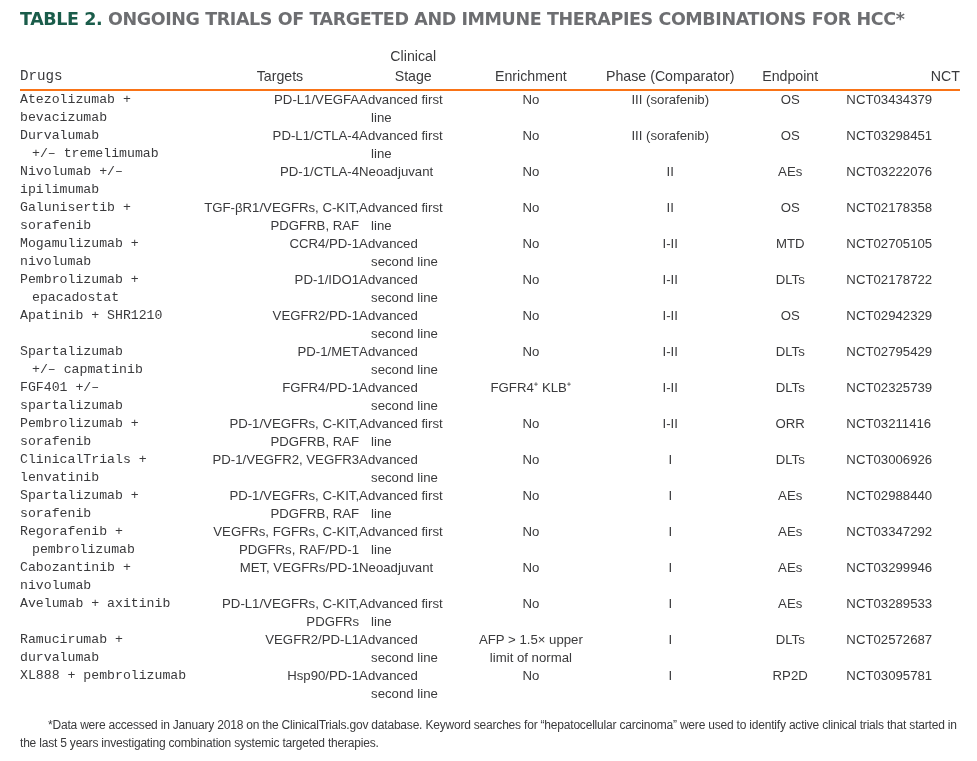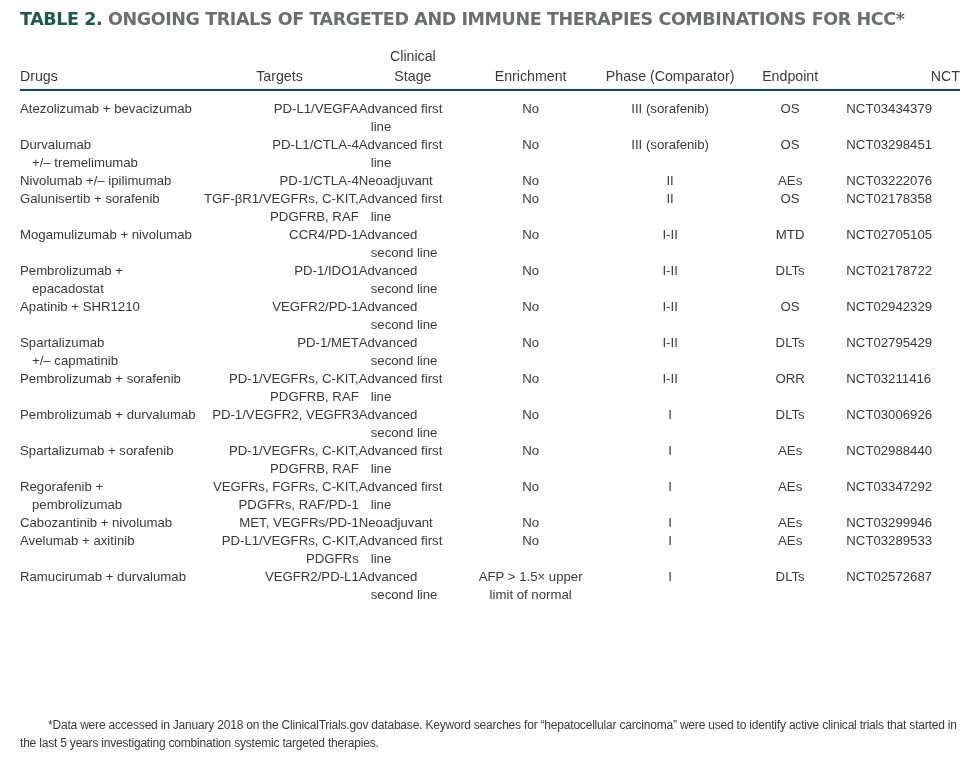--- a/index.html
+++ b/index.html
@@ -13,25 +13,25 @@
     letter-spacing: -0.4px; white-space: nowrap;
   }
   .title .num { color: #1a5c4a; }
   .title .txt { color: #6d6e71; }
   table {
     position: absolute; left: 20px; top: 46px; width: 940px;
     border-collapse: collapse; font-size: 13.2px; line-height: 18px;
   }
   thead th {
     font-weight: normal; font-size: 14.2px; line-height: 20px; vertical-align: bottom;
-    padding: 0 0 3px 0; border-bottom: 2px solid #0c4a6e; color: #3a3a3c;
+    padding: 0 0 3px 0; border-bottom: 2px solid #f97316; color: #3a3a3c;
   }
   tbody td { vertical-align: top; padding: 0; color: #3a3a3c; }
-  tbody tr:first-child td { padding-top: 9px; }
-  .c-drugs { width: 180px; text-align: left; }
+  tbody tr:first-child td { padding-top: 0; }
+  .c-drugs { width: 180px; text-align: left; font-family: Liberation Mono, monospace; }
   .c-targets { width: 160px; text-align: right; }
   .c-stage { width: 110px; text-align: left; }
   .c-enrich { width: 130px; text-align: center; }
   .c-phase { width: 155px; text-align: center; }
   .c-end { width: 90px; text-align: center; }
   .c-nct { width: 115px; text-align: left; }
   th.c-targets { text-align: center; }
   th.c-stage { text-align: center; }
   th.c-nct { text-align: right; }
   td.c-drugs { padding-right: 4px; }
@@ -212,40 +212,58 @@
         </td>
         <td class="c-enrich">
           <span class="l1">No</span>
         </td>
         <td class="c-phase">I-II</td>
         <td class="c-end">DLTs</td>
         <td class="c-nct">NCT02795429</td>
       </tr>
       <tr>
         <td class="c-drugs">
+          <span class="l1">FGF401 +/– spartalizumab</span>
+        </td>
+        <td class="c-targets">
+          <span class="l1">FGFR4/PD-1</span>
+        </td>
+        <td class="c-stage">
+          <span class="l1">Advanced</span>
+          <span class="l2">second line</span>
+        </td>
+        <td class="c-enrich">
+          <span class="l1">FGFR4⁺ KLB⁺</span>
+        </td>
+        <td class="c-phase">I-II</td>
+        <td class="c-end">DLTs</td>
+        <td class="c-nct">NCT02325739</td>
+      </tr>
+      <tr>
+        <td class="c-drugs">
           <span class="l1">Pembrolizumab + sorafenib</span>
         </td>
         <td class="c-targets">
           <span class="l1">PD-1/VEGFRs, C-KIT,</span>
           <span class="l2">PDGFRB, RAF</span>
         </td>
         <td class="c-stage">
           <span class="l1">Advanced first</span>
           <span class="l2">line</span>
         </td>
         <td class="c-enrich">
           <span class="l1">No</span>
         </td>
         <td class="c-phase">I-II</td>
         <td class="c-end">ORR</td>
         <td class="c-nct">NCT03211416</td>
       </tr>
       <tr>
         <td class="c-drugs">
-          <span class="l1">Pembrolizumab + durvalumab</span>
+          <span class="l1">ClinicalTrials + lenvatinib</span>
         </td>
         <td class="c-targets">
           <span class="l1">PD-1/VEGFR2, VEGFR3</span>
         </td>
         <td class="c-stage">
           <span class="l1">Advanced</span>
           <span class="l2">second line</span>
         </td>
         <td class="c-enrich">
           <span class="l1">No</span>
@@ -340,17 +358,35 @@
           <span class="l1">Advanced</span>
           <span class="l2">second line</span>
         </td>
         <td class="c-enrich">
           <span class="l1">AFP &gt; 1.5× upper</span>
           <span class="l2e">limit of normal</span>
         </td>
         <td class="c-phase">I</td>
         <td class="c-end">DLTs</td>
         <td class="c-nct">NCT02572687</td>
+      </tr>
+      <tr>
+        <td class="c-drugs">
+          <span class="l1">XL888 + pembrolizumab</span>
+        </td>
+        <td class="c-targets">
+          <span class="l1">Hsp90/PD-1</span>
+        </td>
+        <td class="c-stage">
+          <span class="l1">Advanced</span>
+          <span class="l2">second line</span>
+        </td>
+        <td class="c-enrich">
+          <span class="l1">No</span>
+        </td>
+        <td class="c-phase">I</td>
+        <td class="c-end">RP2D</td>
+        <td class="c-nct">NCT03095781</td>
       </tr>
     </tbody>
 </table>
 
 <div class="footnote">*Data were accessed in January 2018 on the ClinicalTrials.gov database. Keyword searches for “hepatocellular carcinoma” were used to identify active clinical trials that started in the last 5 years investigating combination systemic targeted therapies.</div>
 
 </body></html>

